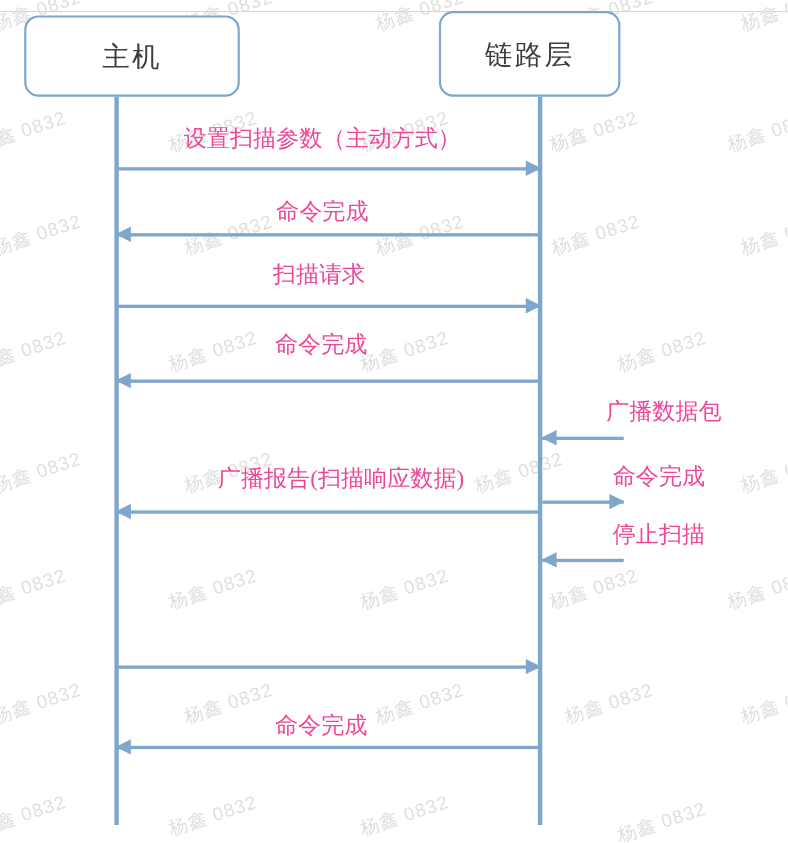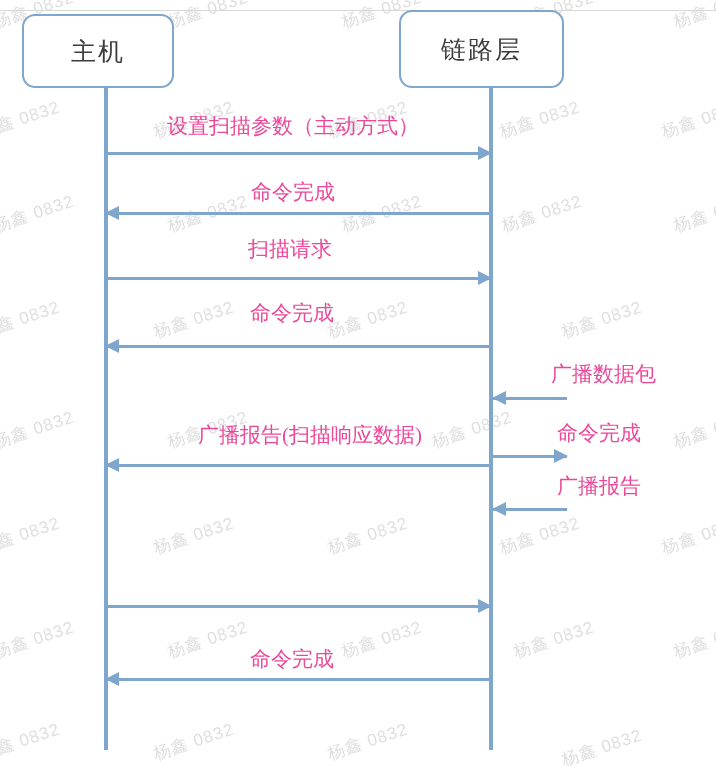--- a/index.html
+++ b/index.html
@@ -177,21 +177,21 @@
 
     <span class="wm" style="left:-22px; top:730px;">杨鑫 0832</span>
     <span class="wm" style="left:152px; top:730px;">杨鑫 0832</span>
     <span class="wm" style="left:326px; top:730px;">杨鑫 0832</span>
     <span class="wm" style="left:560px; top:736px;">杨鑫 0832</span>
   </div>
 
   <div class="lifeline" style="left:104px; top:88px; height:662px;"></div>
   <div class="lifeline" style="left:489px; top:88px; height:662px;"></div>
 
-  <div class="actor-box" style="left:22px; top:14px; width:152px; height:74px;">
+  <div class="actor-box" style="left:22px; top:14px; width:196px; height:74px;">
     <span class="actor-label">主机</span>
   </div>
   <div class="actor-box" style="left:399px; top:10px; width:165px; height:78px;">
     <span class="actor-label">链路层</span>
   </div>
 
   <div class="msg" style="left:106px; top:152px; width:385px;">
     <div class="msg-line" style="width:385px;"></div>
     <div class="arrowhead right"></div>
   </div>
@@ -230,21 +230,21 @@
   <div class="msg" style="left:106px; top:464px; width:385px;">
     <div class="msg-line" style="width:385px;"></div>
     <div class="arrowhead left"></div>
   </div>
   <div class="msg-label centered" style="left:310px; top:421px;">广播报告(扫描响应数据)</div>
 
   <div class="msg" style="left:493px; top:508px; width:74px;">
     <div class="msg-line" style="width:74px;"></div>
     <div class="arrowhead left"></div>
   </div>
-  <div class="msg-label" style="left:557px; top:472px;">广播报告</div>
+  <div class="msg-label" style="left:557px; top:472px;">停止扫描</div>
 
   <div class="msg" style="left:106px; top:605px; width:385px;">
     <div class="msg-line" style="width:385px;"></div>
     <div class="arrowhead right"></div>
   </div>
 
   <div class="msg" style="left:106px; top:678px; width:385px;">
     <div class="msg-line" style="width:385px;"></div>
     <div class="arrowhead left"></div>
   </div>

